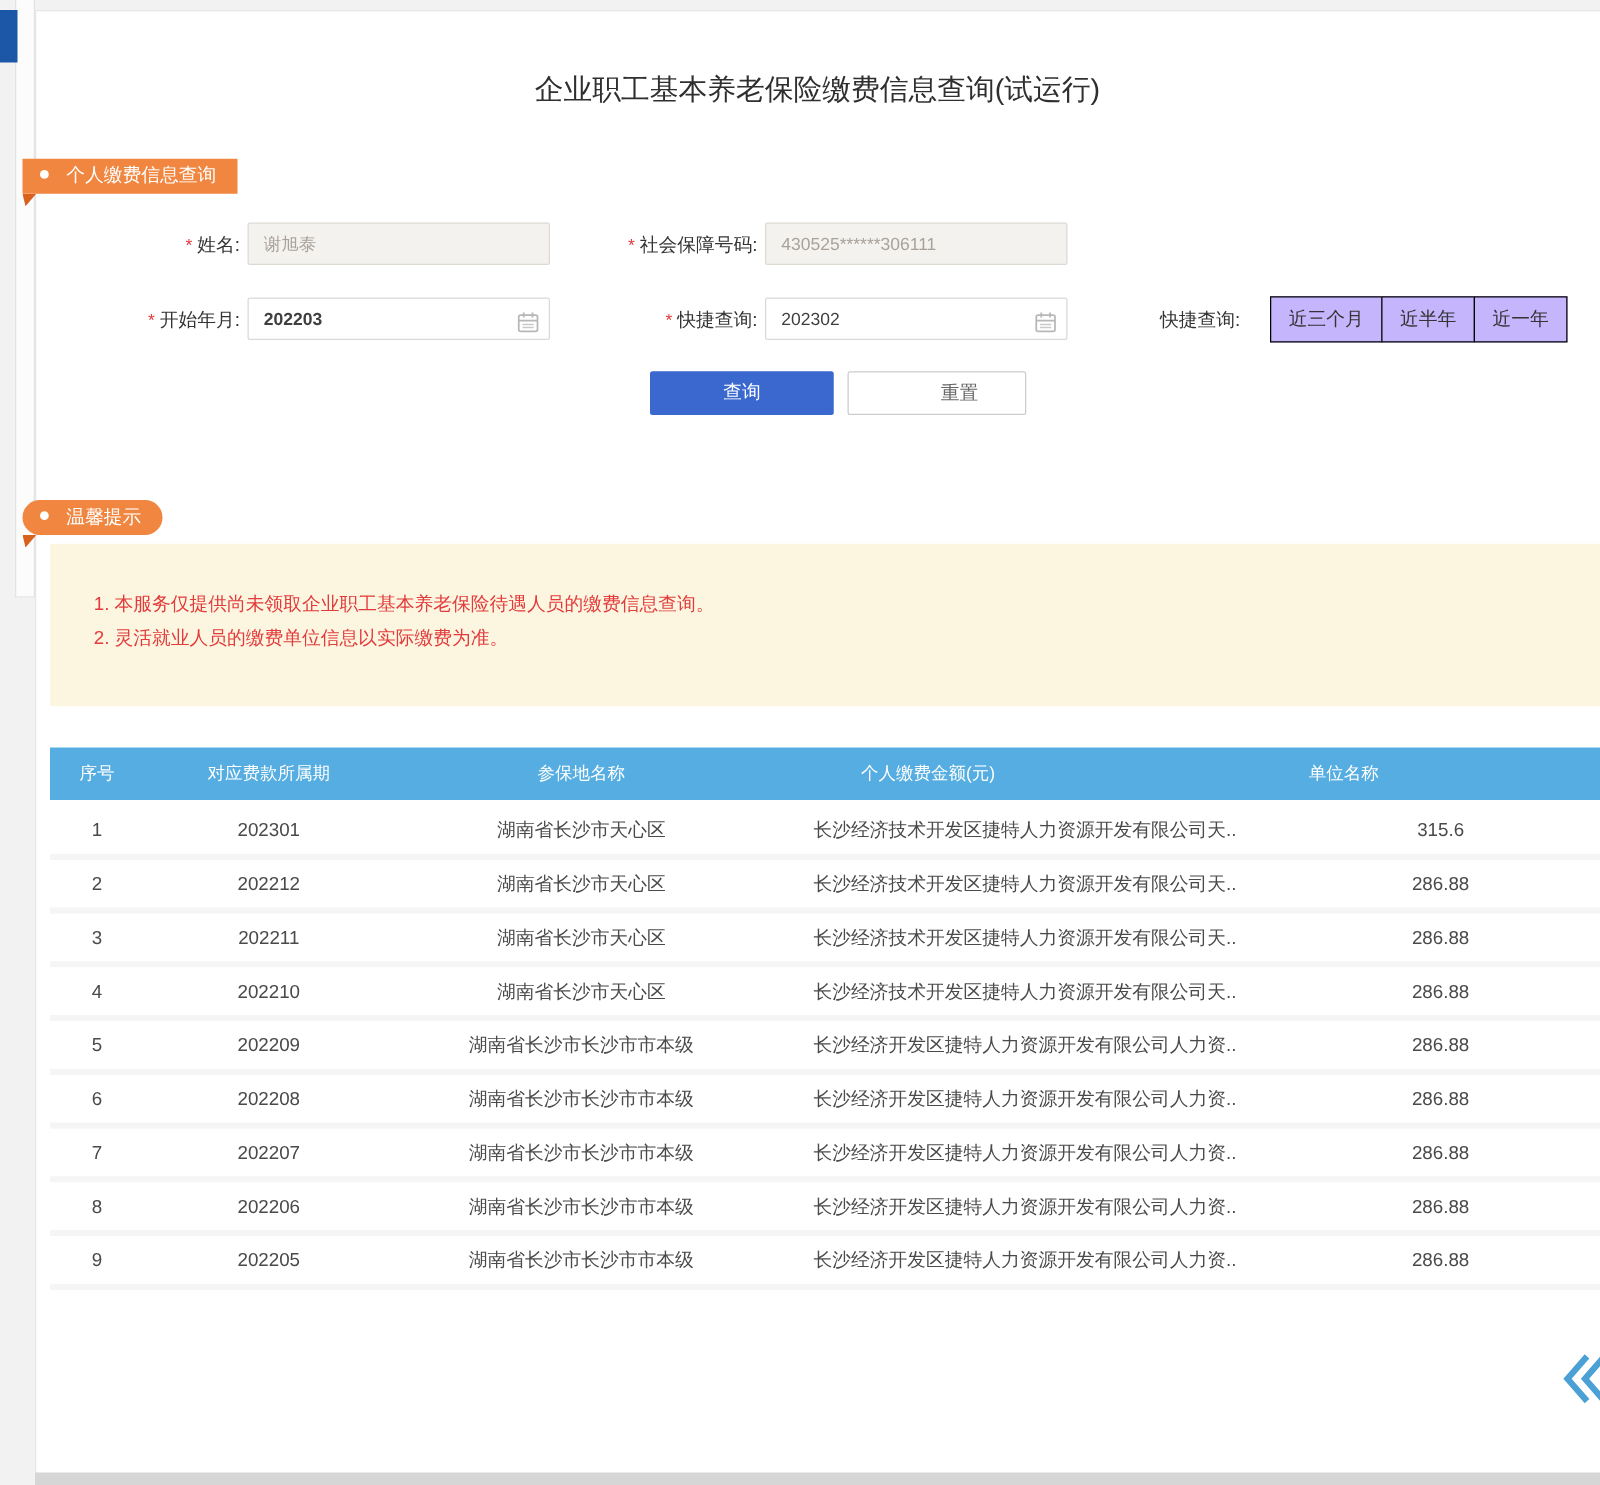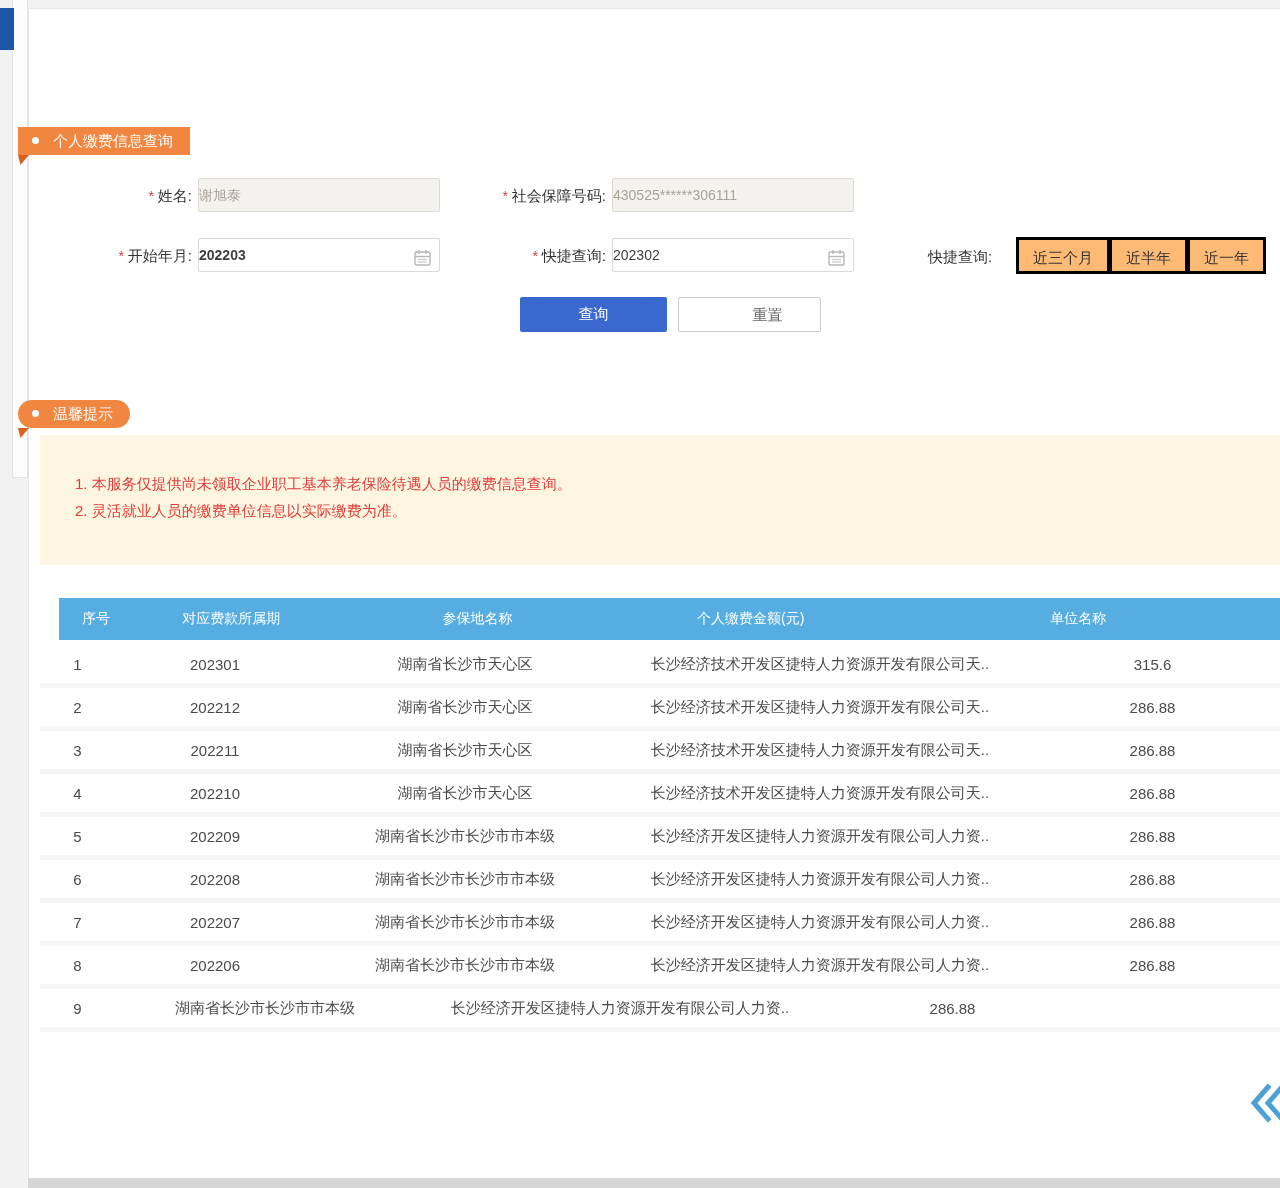--- a/index.html
+++ b/index.html
@@ -17,55 +17,56 @@
   
   .ribbon{ position:absolute; left:18px; height:28px; background:#f0863f; color:#fff; font-size:15px; line-height:28px; padding:0 17px 0 14px; z-index:5; white-space:nowrap;margin-top:13px; }
   .ribbon .dot{ display:inline-block; width:7px; height:7px; border-radius:50%; background:#fff; margin-right:14px; vertical-align:2px; }
   .ribbon::after{ content:""; position:absolute; left:0; top:28px; width:11px; height:10px; background:#d8611e; clip-path:polygon(0 0,100% 0,22% 100%); }
   .ribbon.r1{ top:114px; }
   .ribbon.r2{ top:387px;border-radius:14px; }
 
   
   .lbl{ position:absolute; font-size:15px; color:#333; text-align:right; line-height:20px; white-space:nowrap; }
   .req{ color:#e03b3b; margin-right:4px; font-size:14px; }
-  .field{ position:absolute; height:34px; border:1px solid #d9d9d9; border-radius:2px; background:#fff; font-size:14px; line-height:32px; color:#3f3f3f; }
+  .field{ position:absolute; height:34px; border:1px solid #d9d9d9; border-radius:2px; background:#fff; font-size:14px; line-height:32px; padding-left:12px; color:#3f3f3f; }
   .field.disabled{ background:#f4f2ef; border-color:#ded9d3; color:#a9a29b; }
   .cal{ position:absolute; right:7px; top:7px; }
 
   .quick-group{ position:absolute; left:1017px; top:237px; display:flex; }
-  .quick-btn{ height:37px; line-height:35px; padding:0 14px; border:3px solid #000000; margin-left:-1px; background:#fdba74; font-size:15px; color:#333; cursor:pointer; white-space:nowrap; }
+  .quick-btn{ height:37px; line-height:35px; padding:0 14px; border:1px solid #000000; margin-left:-1px; background:#c4b5fd; font-size:15px; color:#333; cursor:pointer; white-space:nowrap; }
 
   .btn{ position:absolute; height:35px; line-height:34px; text-align:center; font-size:15px; border-radius:2px; cursor:pointer; }
   .btn.primary{ left:520px; top:297px; width:147px; background:#3a68cf; color:#fff; }
   .btn.ghost{ left:678px; top:297px; width:143px; background:#fff; border:1px solid #ccc; color:#666;padding-left:36px; }
 
   
   .notice{ position:absolute; left:40px; top:435px; width:1240px; height:130px; background:#fcf6e1; }
   .notice p{ margin:0 0 2px 35px; font-size:15px; color:#e23b3b; line-height:25px; }
   .notice p:first-child{ margin-top:36px; }
 
   
   .table{ position:absolute; left:40px; top:598px; width:1240px; }
-  .thead{ display:flex; height:42px; background:#55ade1; color:#fff; font-size:14px; margin-bottom:5px;margin-left:19px; }
+  .thead{ display:flex; height:42px; background:#55ade1; color:#fff; font-size:14px; margin-bottom:5px; }
   .th,.td{ display:flex; align-items:center; justify-content:center; text-align:center; overflow:hidden; white-space:nowrap; }
   .c0{ width:75px; } .c1{ width:200px; } .c2{ width:300px; } .c3{ width:410px; } .c4{ width:255px; }
   .trow{ display:flex; height:43px; background:#fff; border-bottom:5px solid #f5f5f5; font-size:15px; color:#4a4a4a; }
 
   .chevron{ position:absolute; left:1250px; top:1083px; width:30px; height:40px; overflow:hidden; cursor:pointer; }
   .hscrollbar{ position:absolute; left:28px; top:1178px; width:1252px; height:10px; background:#d6d6d6; }
 </style>
 </head>
 <body>
 
 <div class="canvas">
 
   <div class="main-card"></div>
   <div class="left-subpanel"></div>
   <div class="blue-tab"></div>
 
+  <h1 class="title">企业职工基本养老保险缴费信息查询(试运行)</h1>
 
   <div class="ribbon r1">
     <span class="dot"></span><span>个人缴费信息查询</span>
   </div>
 
   <div class="lbl" style="left:80px; top:186px; width:112px;">
     <span class="req">*</span><span>姓名:</span>
   </div>
   <div class="field disabled" style="left:198px; top:178px; width:242px;">
     <span>谢旭泰</span>
@@ -193,20 +194,21 @@
     </div>
         <div class="trow">
       <div class="td c0">8</div>
       <div class="td c1">202206</div>
       <div class="td c2">湖南省长沙市长沙市市本级</div>
       <div class="td c3">长沙经济开发区捷特人力资源开发有限公司人力资..</div>
       <div class="td c4">286.88</div>
     </div>
         <div class="trow">
       <div class="td c0">9</div>
+      <div class="td c1">202205</div>
       <div class="td c2">湖南省长沙市长沙市市本级</div>
       <div class="td c3">长沙经济开发区捷特人力资源开发有限公司人力资..</div>
       <div class="td c4">286.88</div>
     </div>
       </div>
   </div>
 
   <div class="chevron">
     <svg width="34" height="40" viewBox="0 0 34 40">
         <polyline points="18,4 4,20 18,36" fill="none" stroke="#4BA0D6" stroke-width="5" stroke-linecap="square"></polyline>

